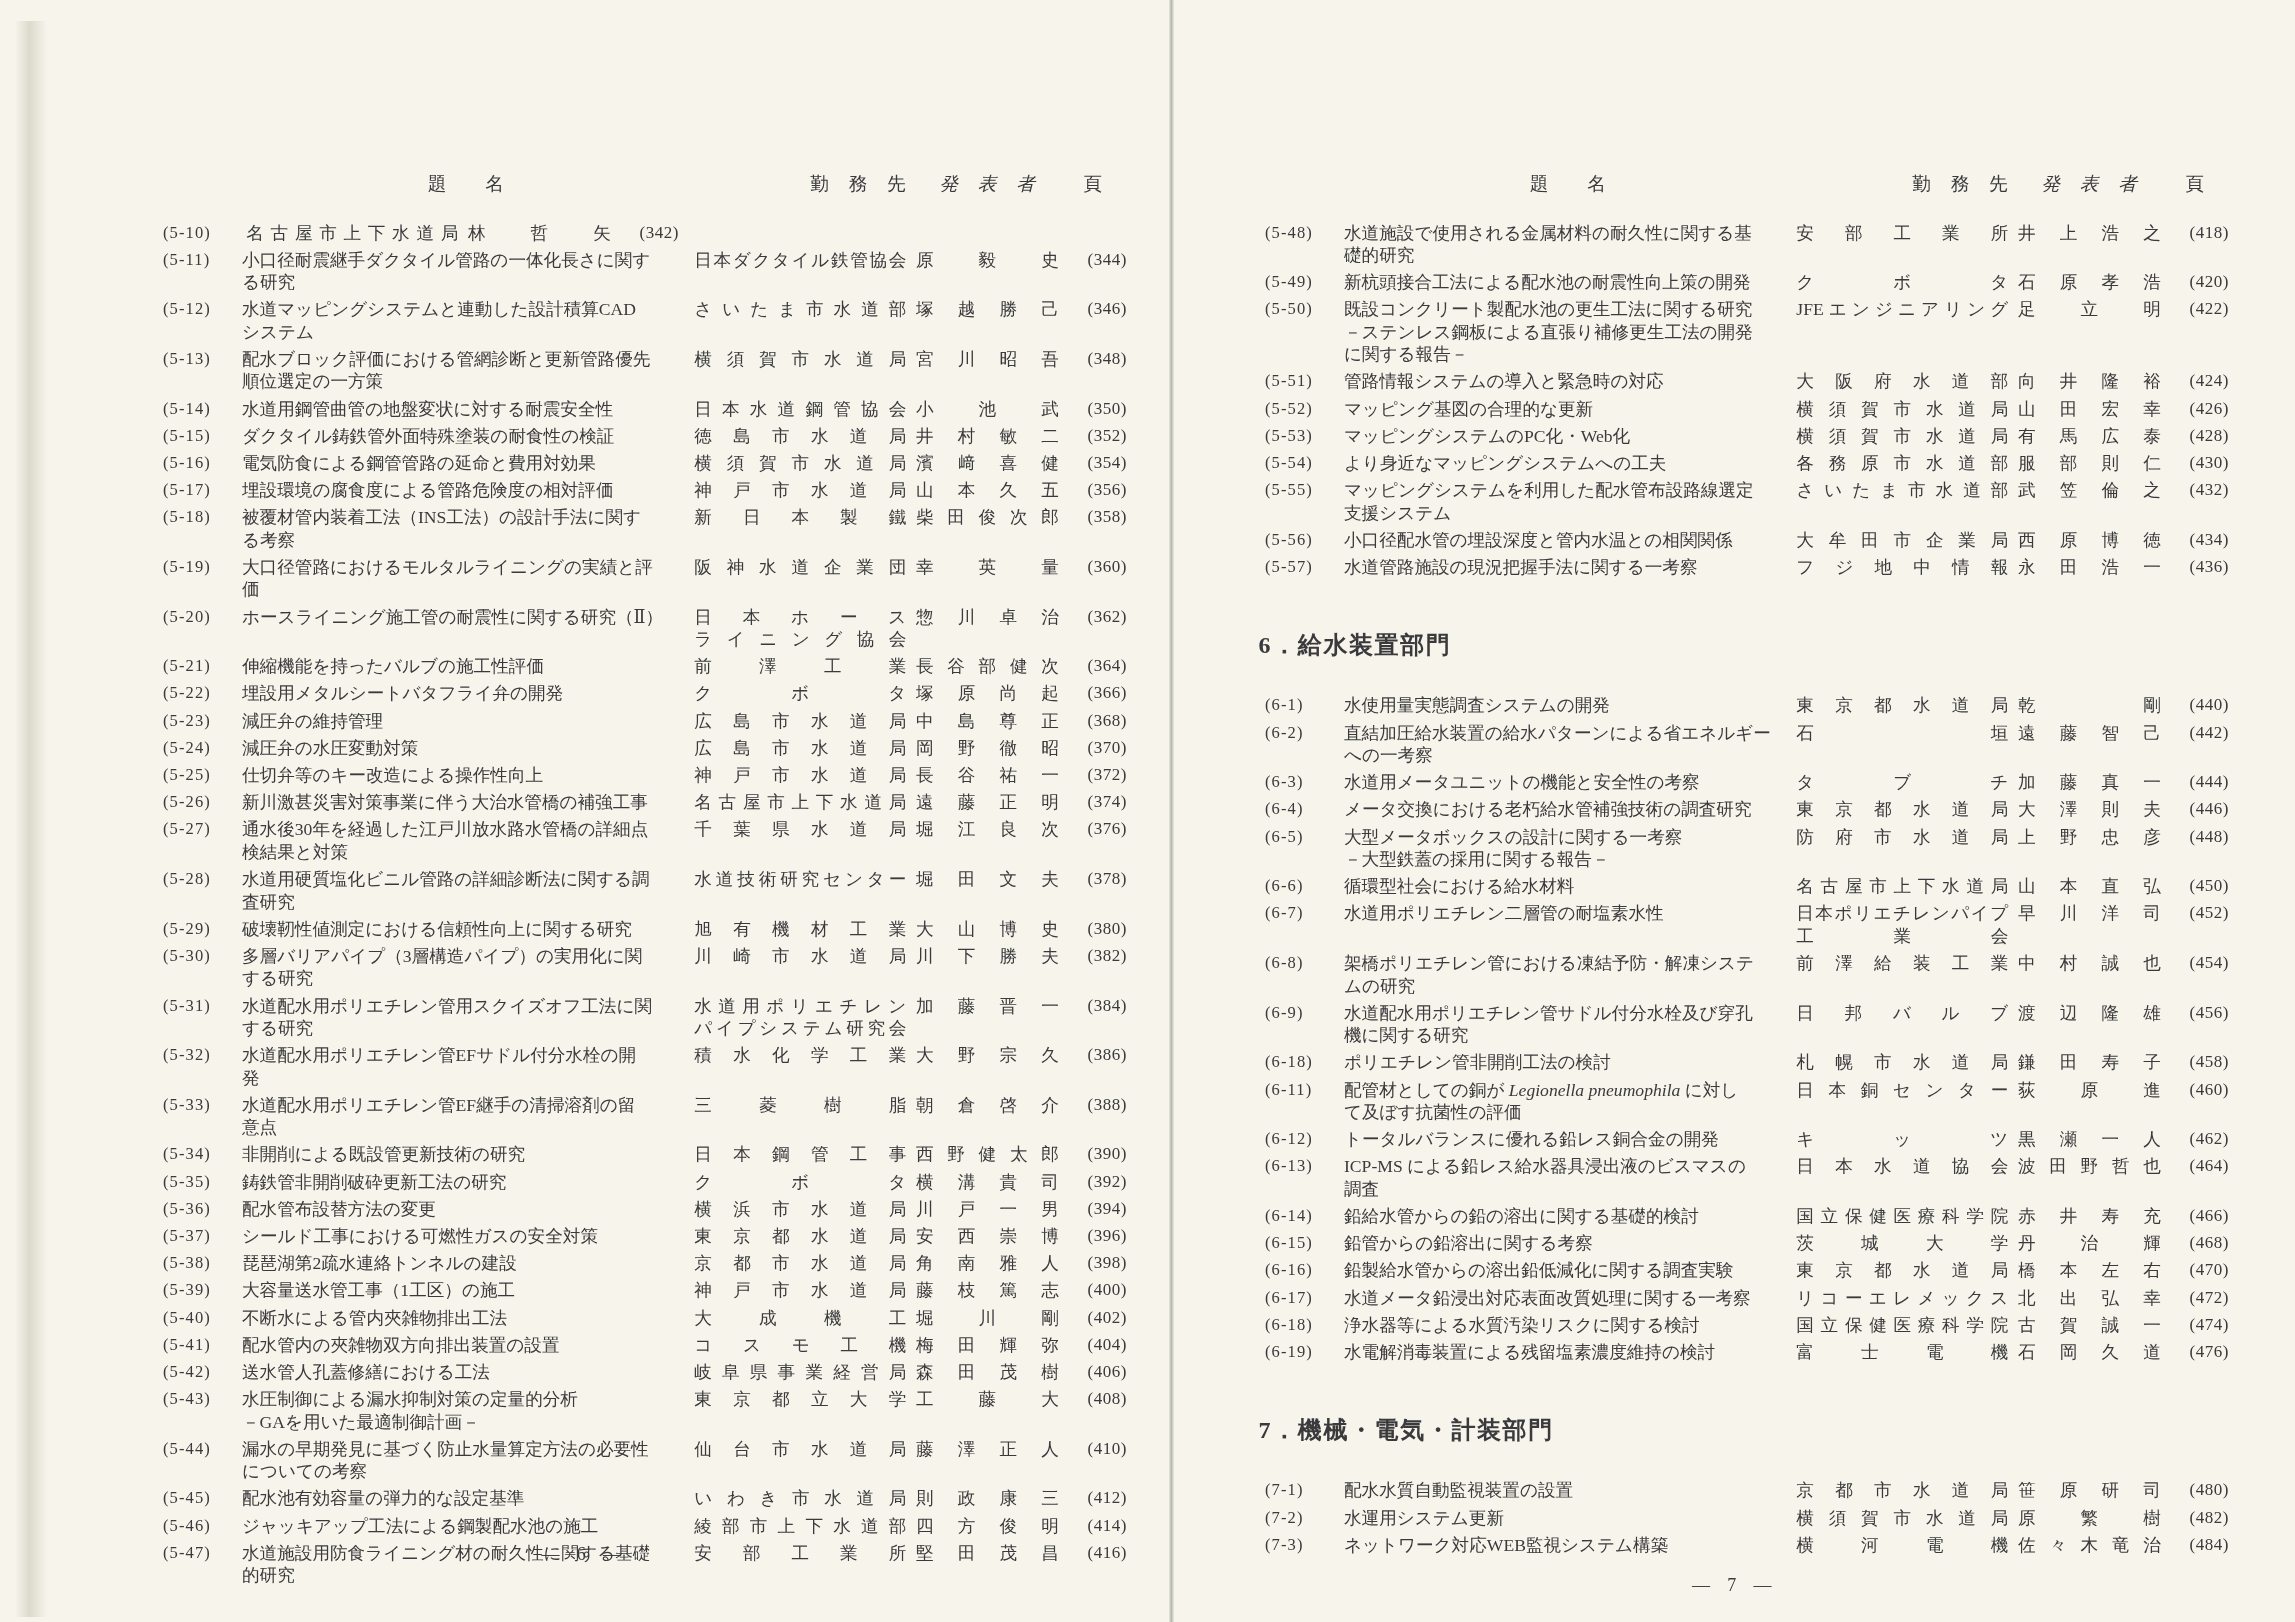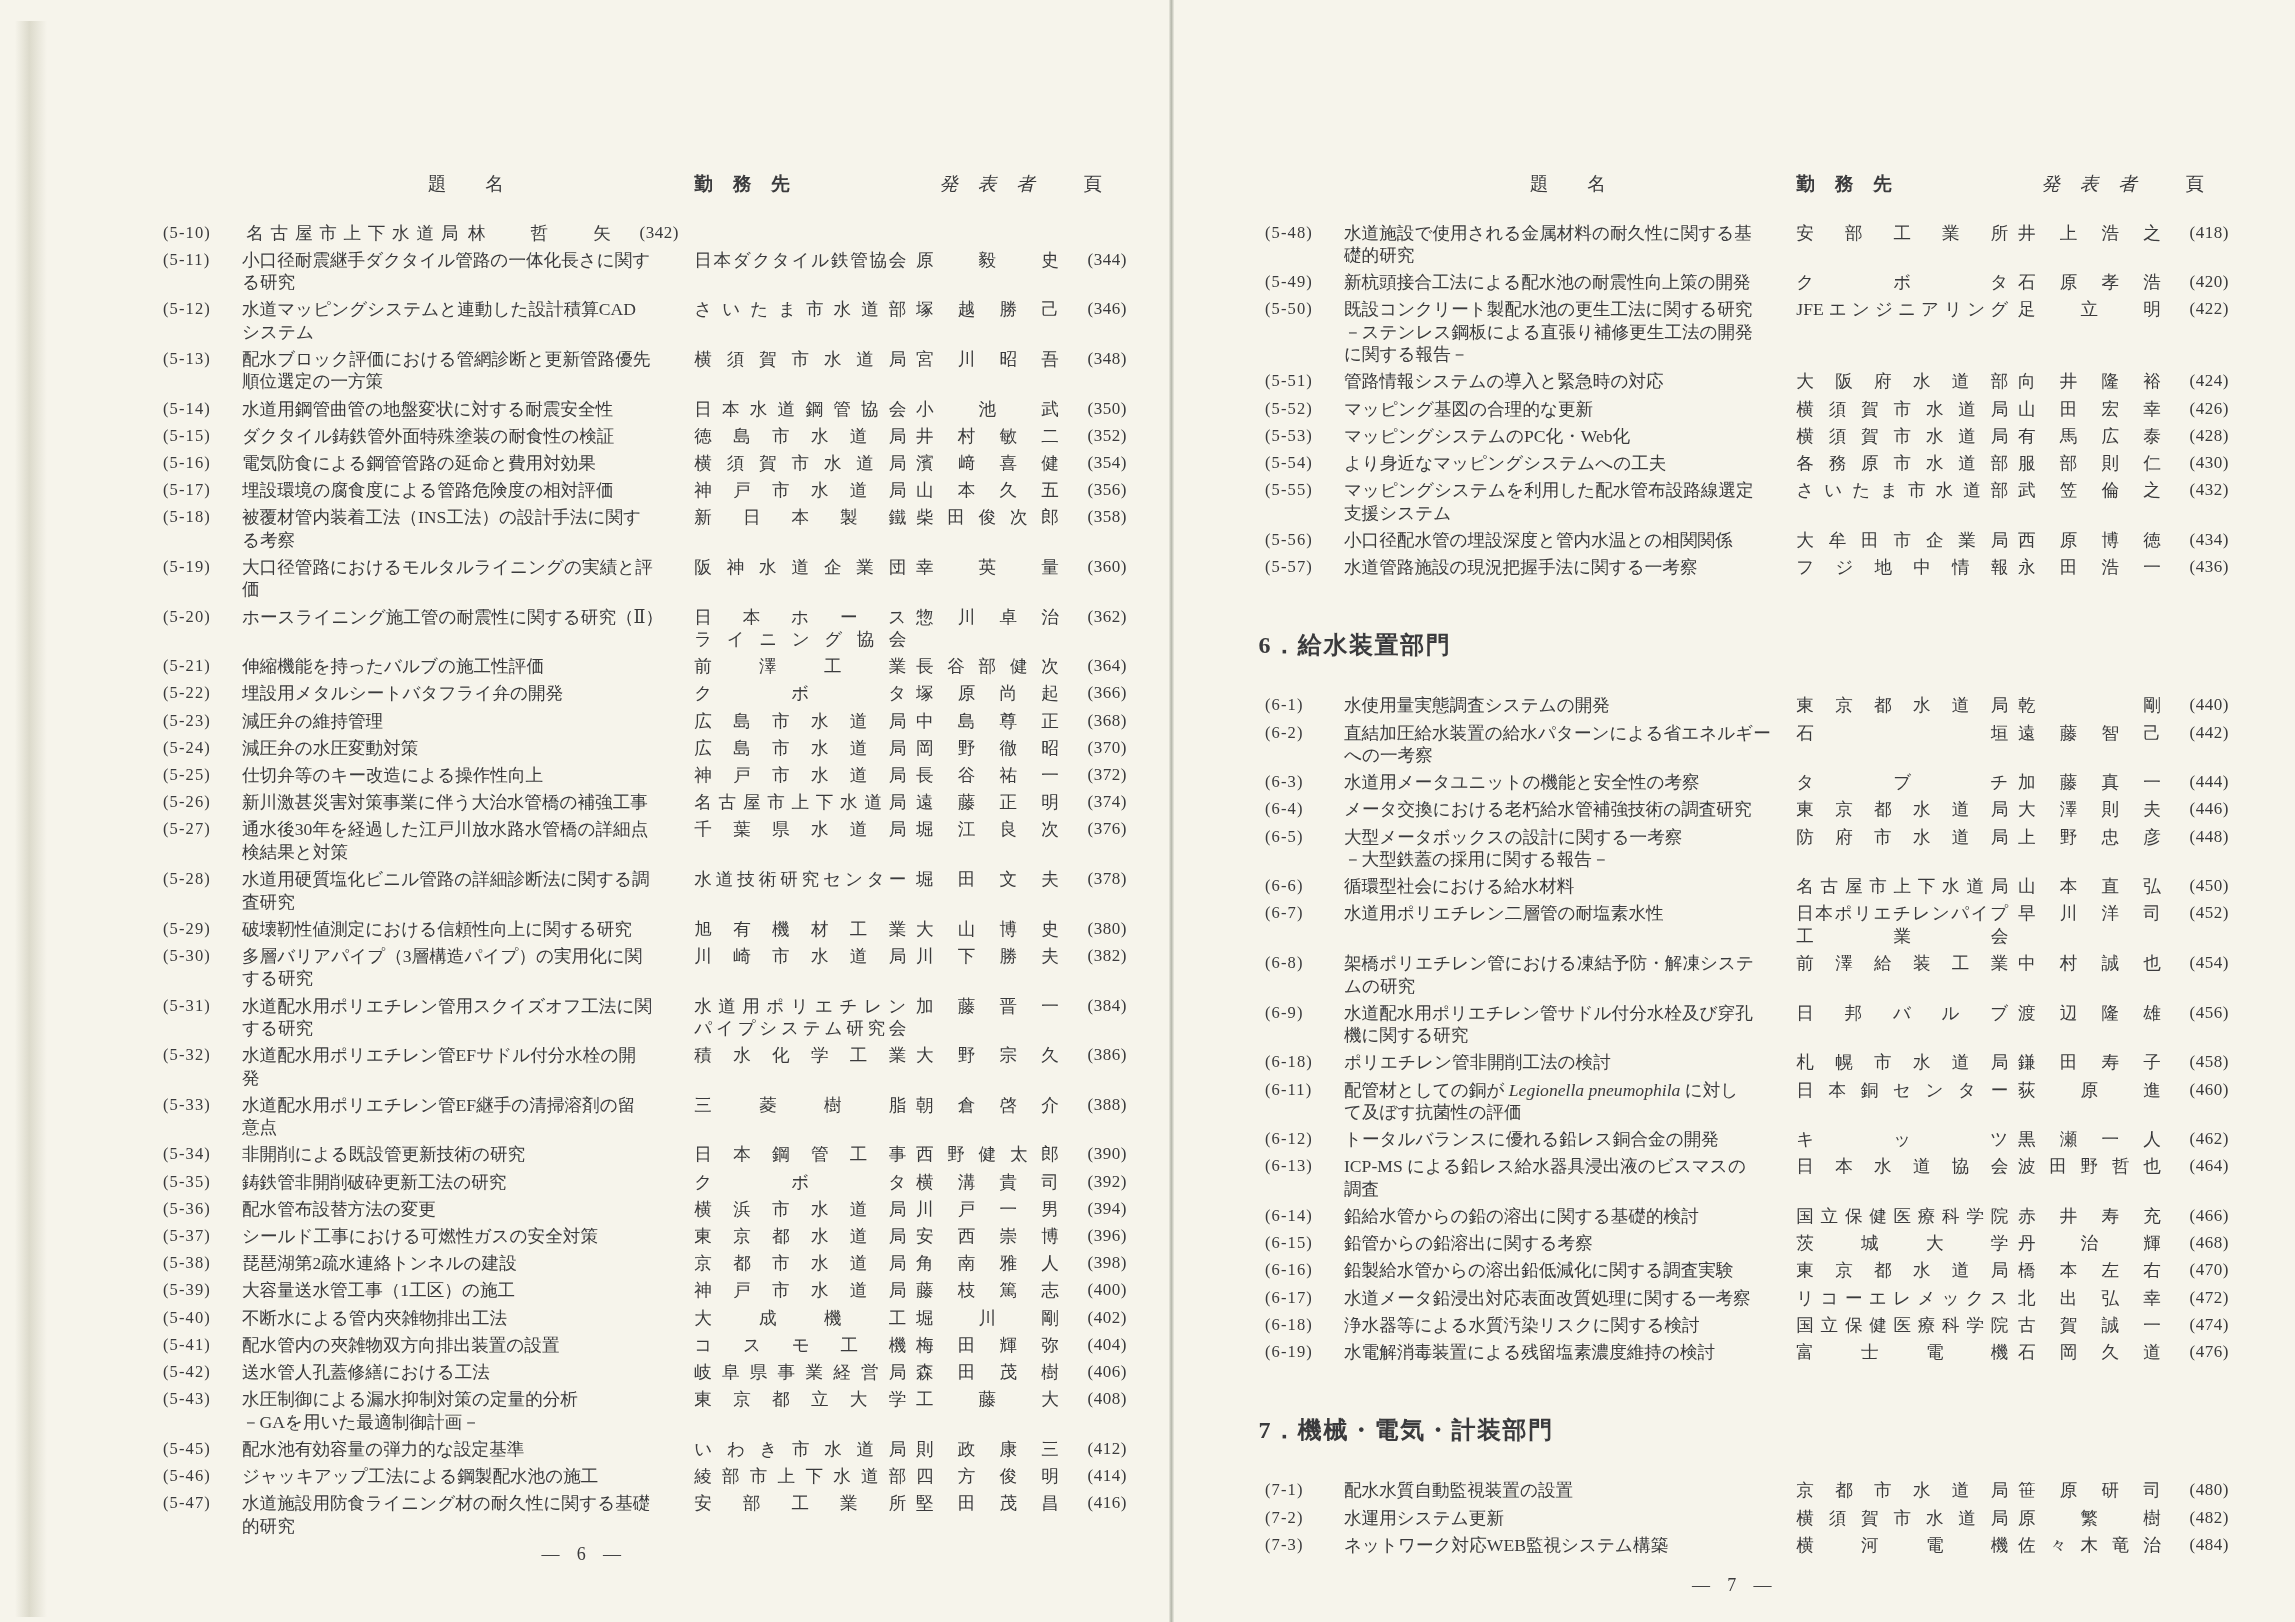--- a/index.html
+++ b/index.html
@@ -26,21 +26,21 @@
     pointer-events:none;
   }
   .page{
     position:absolute;top:11px;height:1623px;box-sizing:border-box;
   }
   .page-left{ left:0;   width:1169px; padding:160px 32px 0 163px; }
   .page-right{ left:1174px; width:1122px; padding:160px 32px 0 91px; }
 
   .toc-header{display:flex;align-items:flex-start;margin-bottom:24.6px;font-size:18.7px;letter-spacing:0.5px;}
   .h-title{width:448px;text-align:center;}
-  .h-org{width:212px;margin-left:4.3px;text-align:left;font-weight:bold;}
+  .h-org{width:212px;margin-left:4.3px;text-align:right;}
   .h-author{width:143px;margin-left:9.6px;text-align:center;font-style:italic;}
   .h-pg{width:68px;text-align:center;}
   .h-no{width:79px;}
 
   .entry{display:flex;align-items:flex-start;margin-bottom:4.8px;font-size:17.6px;line-height:22.4px;}
   .no{width:79px;letter-spacing:1.1px;white-space:nowrap;font-size:16.5px;}
   .title{width:448px;}
   .org{width:212px;margin-left:4.3px;}
   .org .jline{text-align:justify;text-align-last:justify;}
   .author{width:143px;margin-left:9.6px;text-align:justify;text-align-last:justify;}
@@ -451,20 +451,32 @@
           <div>水圧制御による漏水抑制対策の定量的分析</div>
           <div>－GAを用いた最適制御計画－</div>
         </span>
     <span class="org">
           <div class="jline">東京都立大学</div>
         </span>
     <span class="author">工藤大</span>
     <span class="pg">(408)</span>
   </div>
       <div class="entry">
+    <span class="no">(5-44)</span>
+    <span class="title">
+          <div>漏水の早期発見に基づく防止水量算定方法の必要性</div>
+          <div>についての考察</div>
+        </span>
+    <span class="org">
+          <div class="jline">仙台市水道局</div>
+        </span>
+    <span class="author">藤澤正人</span>
+    <span class="pg">(410)</span>
+  </div>
+      <div class="entry">
     <span class="no">(5-45)</span>
     <span class="title">
           <div>配水池有効容量の弾力的な設定基準</div>
         </span>
     <span class="org">
           <div class="jline">いわき市水道局</div>
         </span>
     <span class="author">則政康三</span>
     <span class="pg">(412)</span>
   </div>

